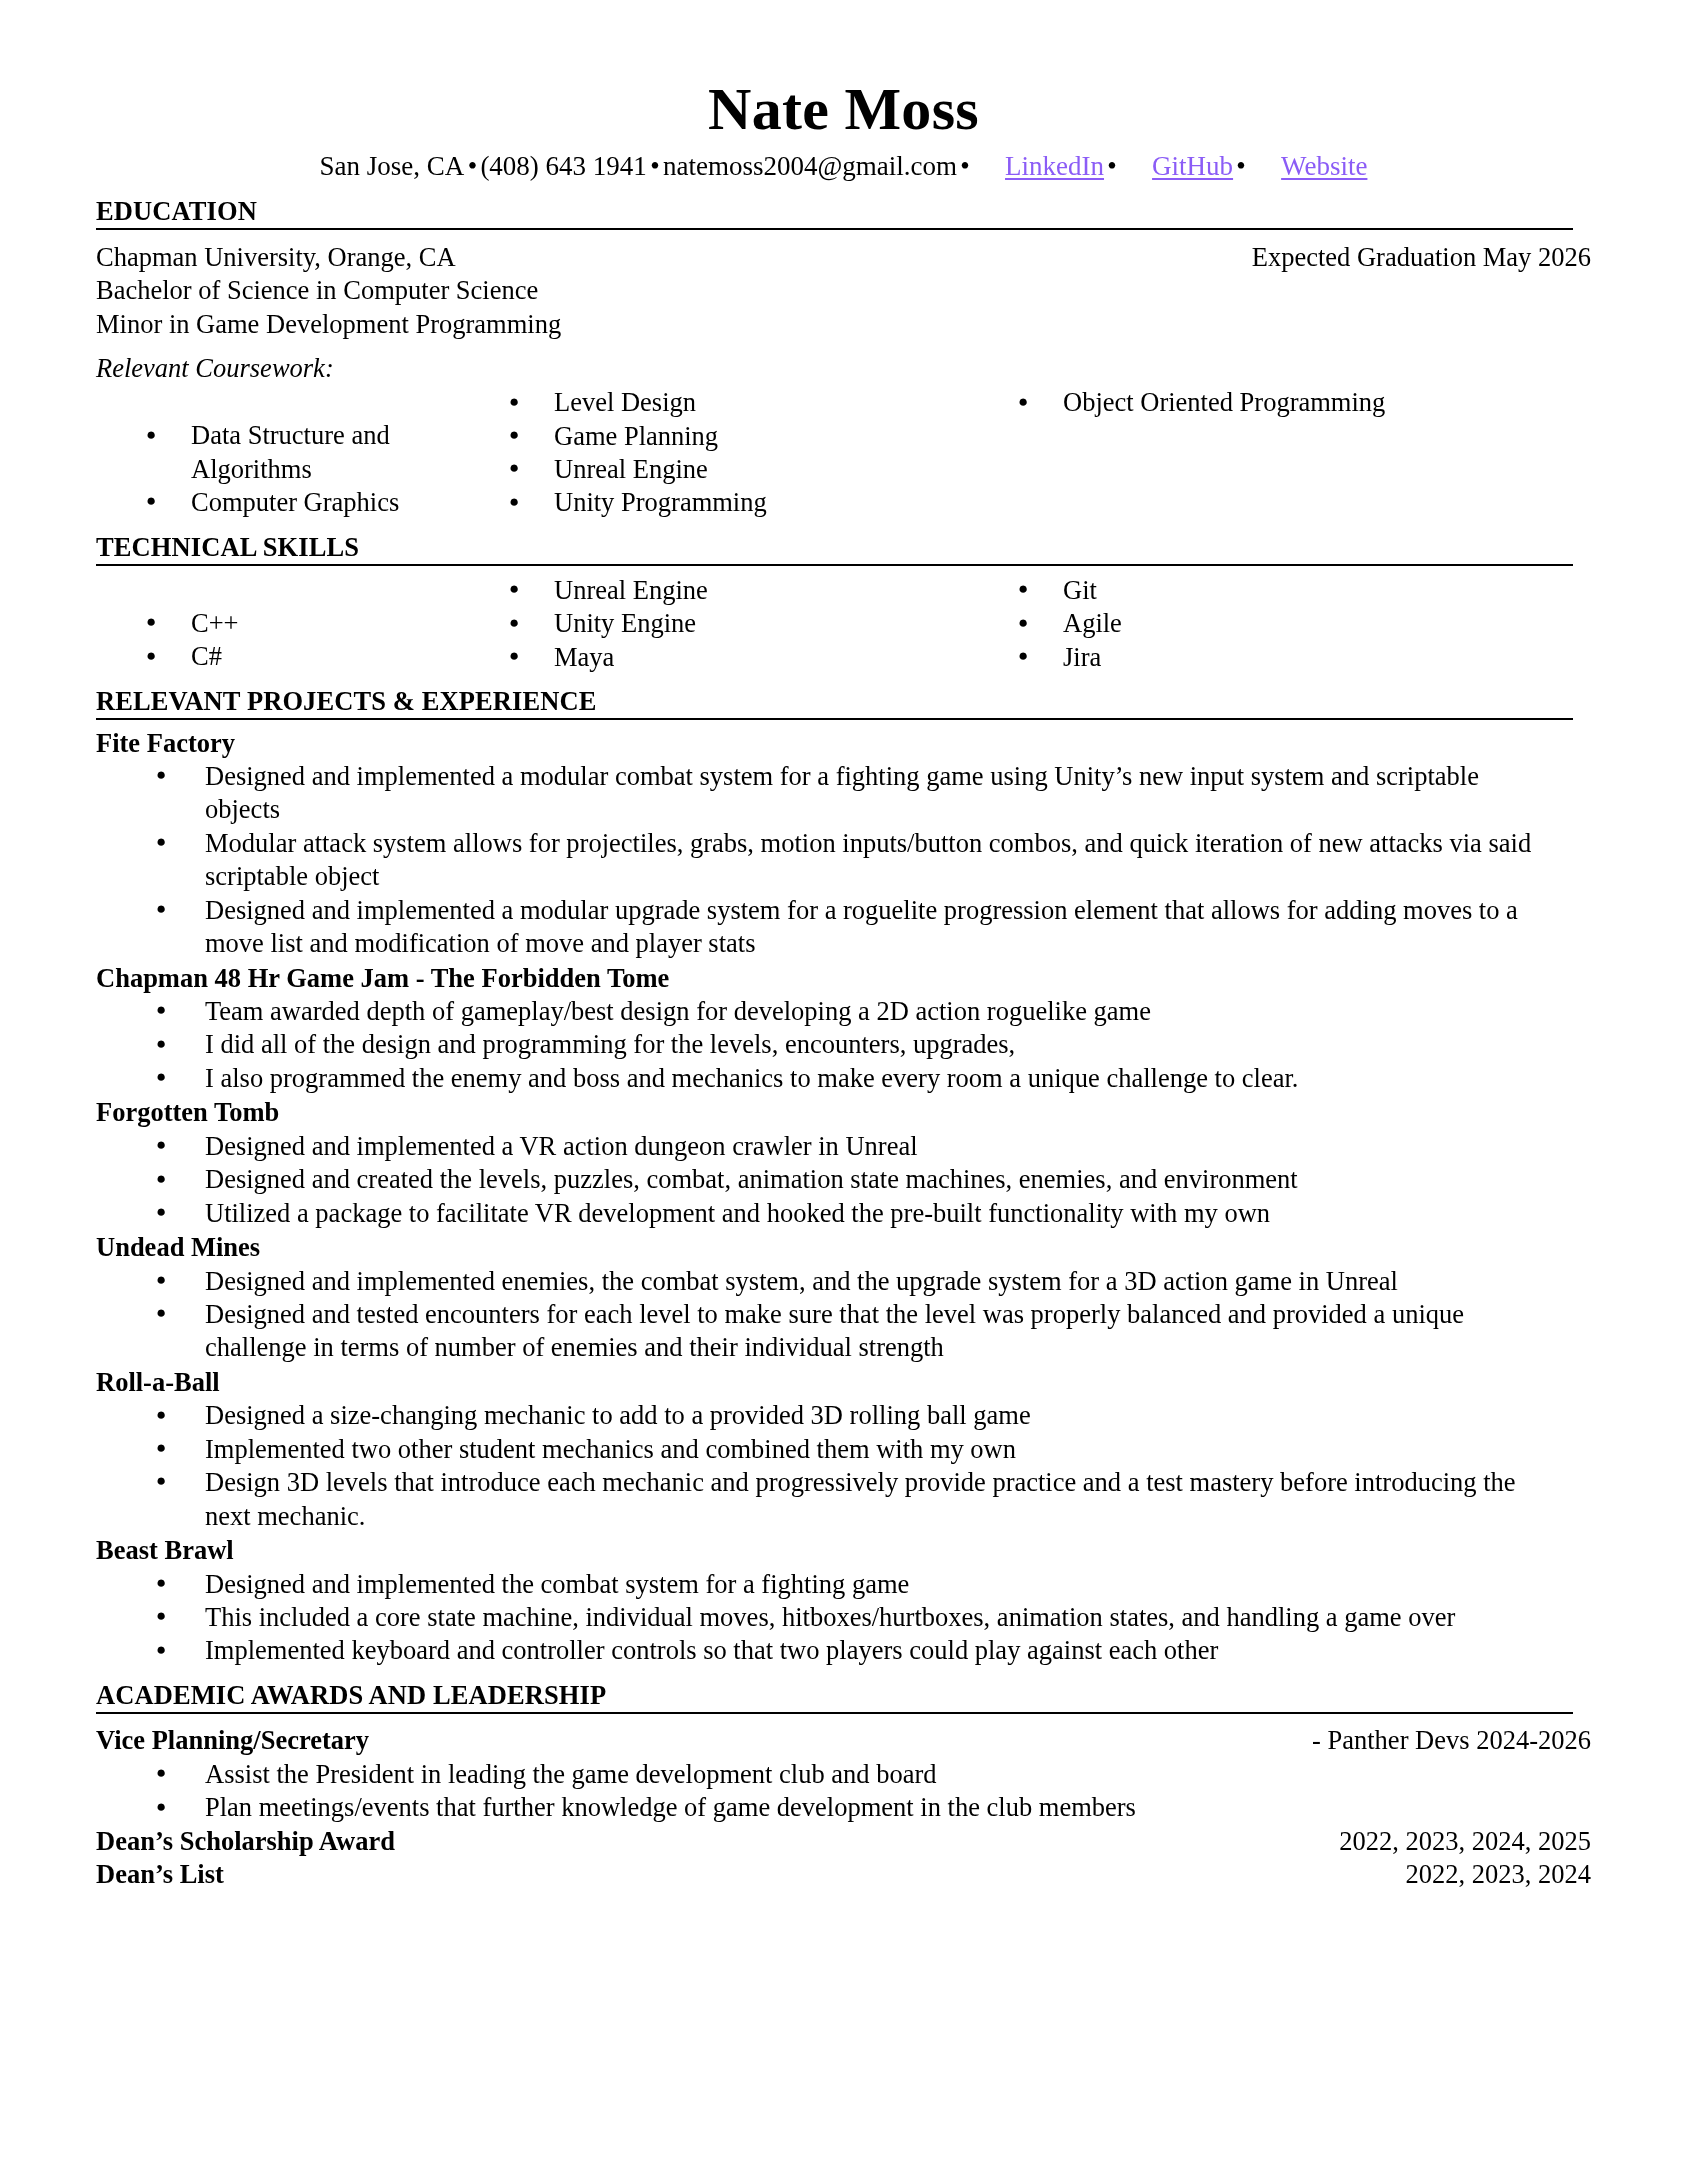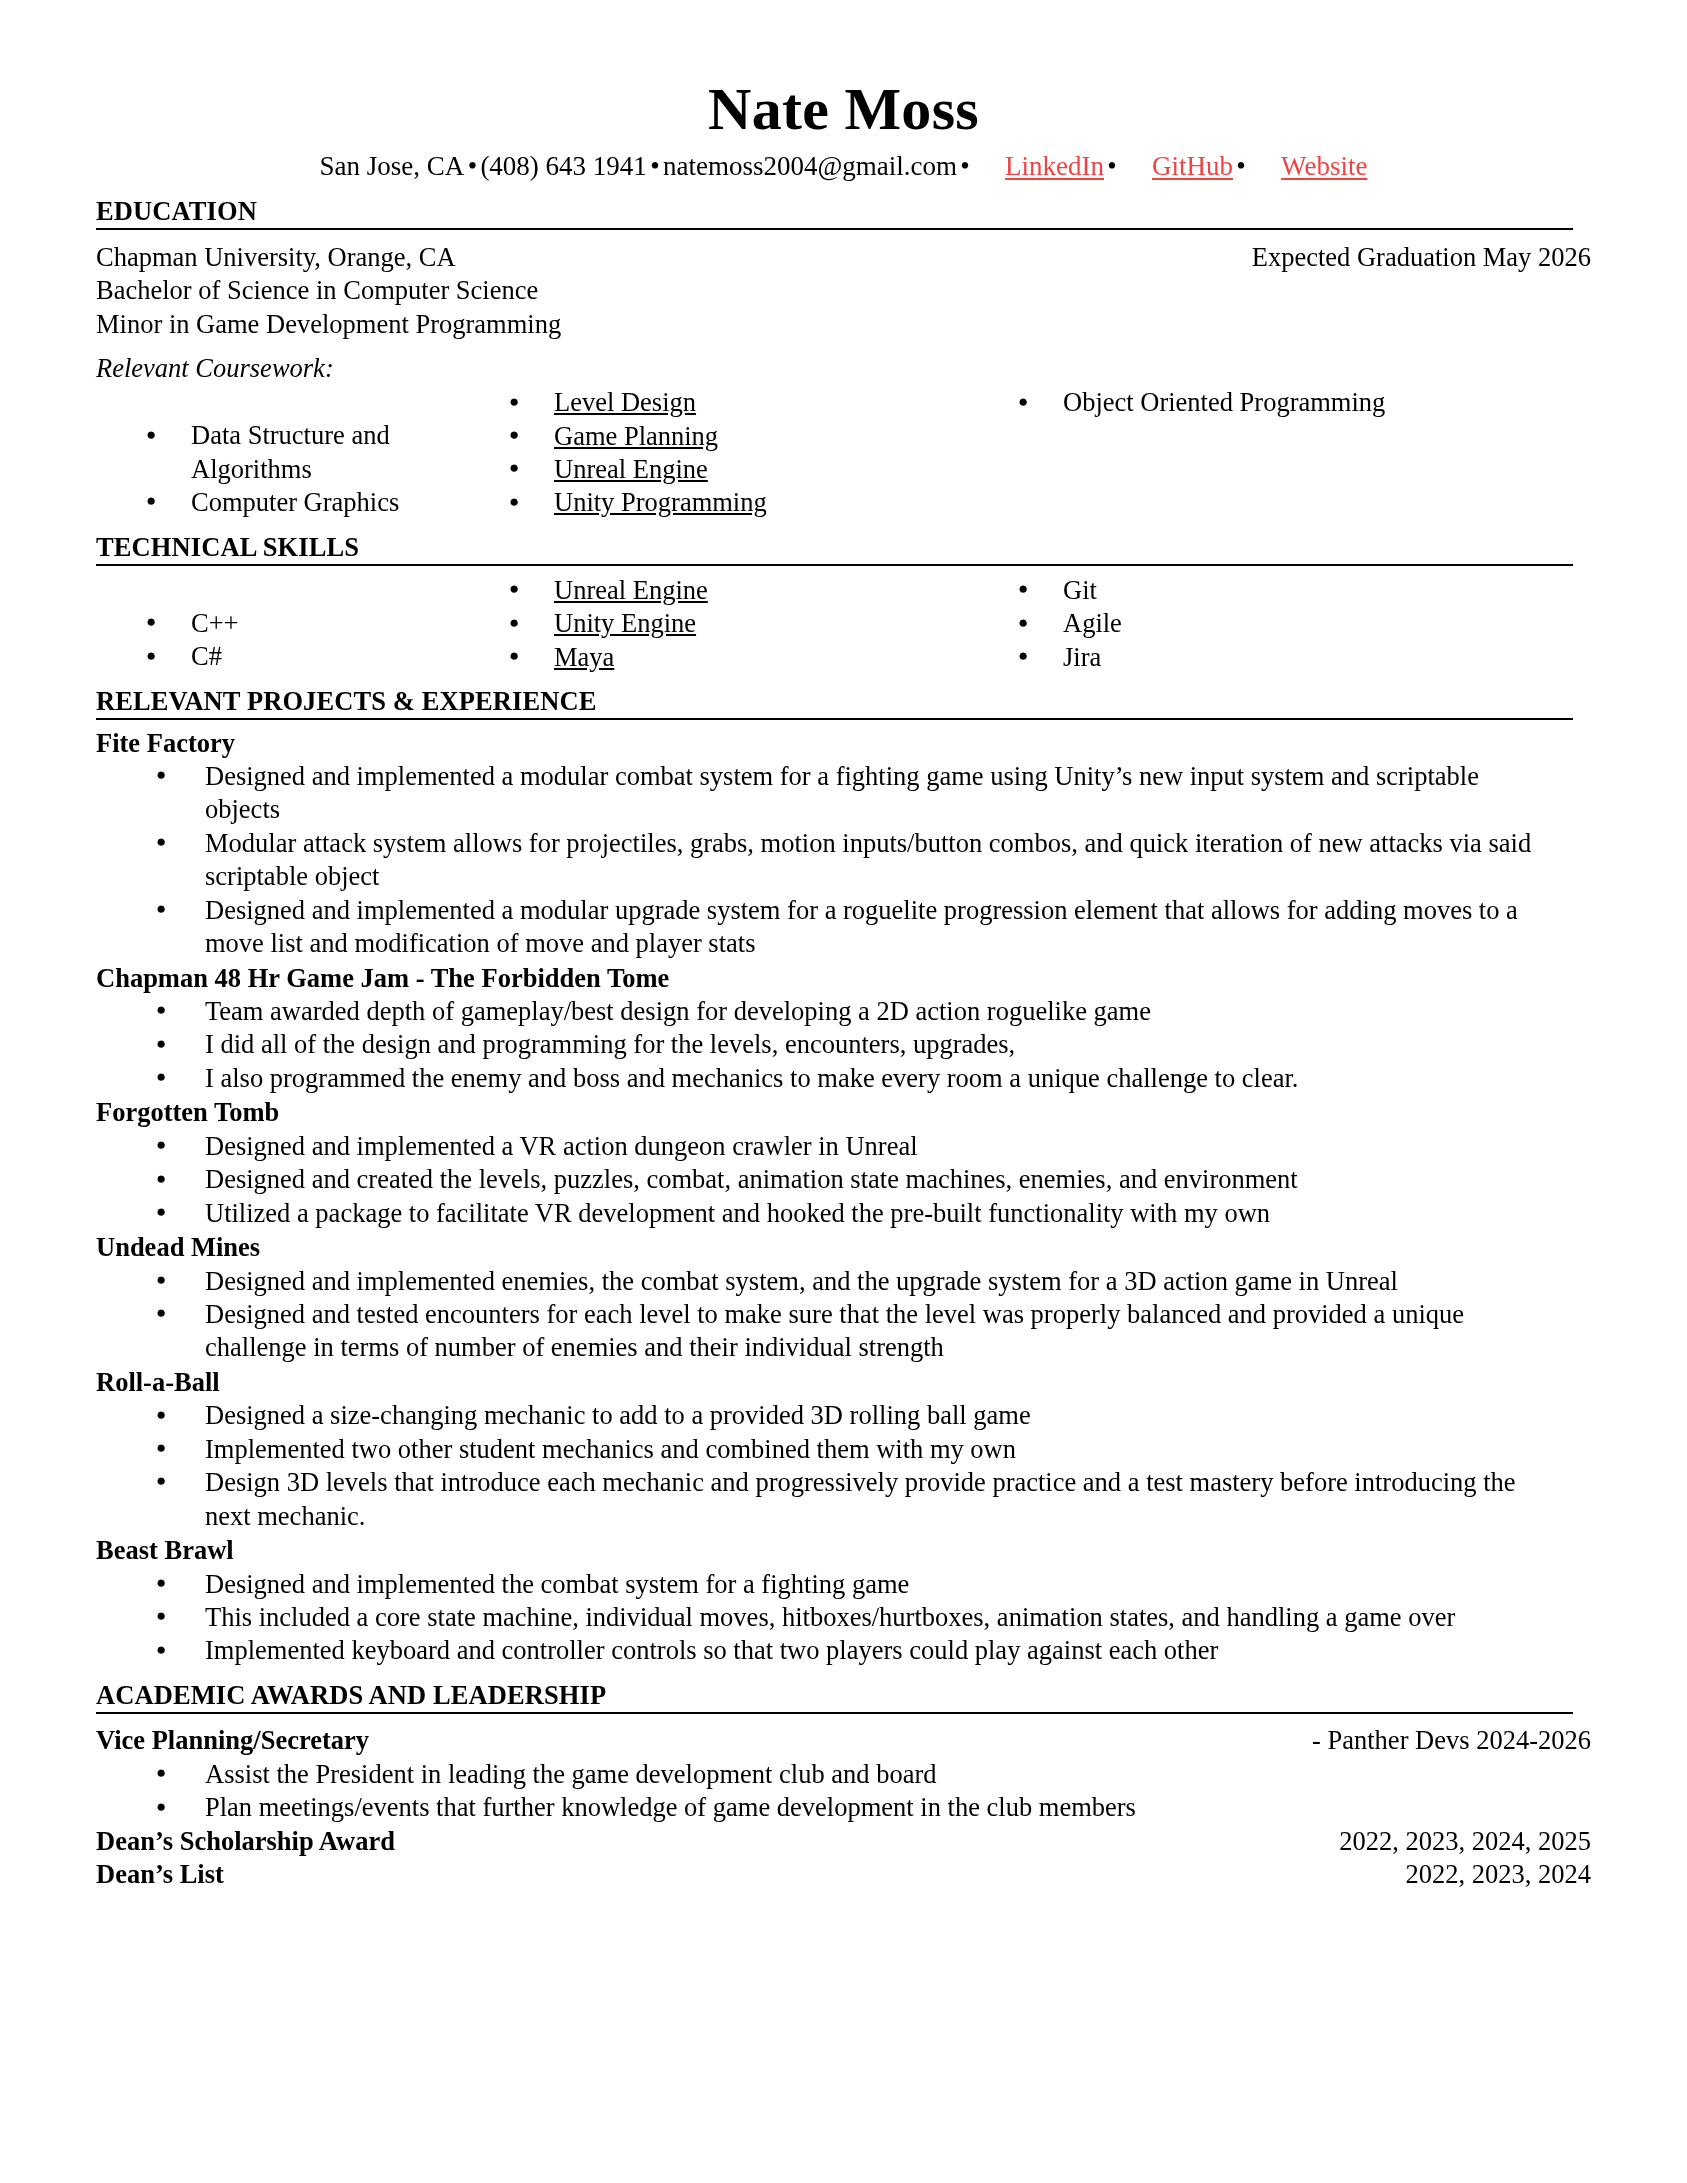--- a/index.html
+++ b/index.html
@@ -31,21 +31,21 @@
   }
   .contact {
     text-align: center;
     font-size: 27px;
     line-height: 1.25;
     padding-top: 9.3px;
     white-space: nowrap;
   }
   .contact .sep { padding: 0 3.3px; }
   .link {
-    color: #ef4444;
+    color: #8b5cf6;
     text-decoration: underline;
     text-underline-offset: 2.6px;
     cursor: pointer;
     margin-left: 32px;
   }
 
   
   .section-head {
     font-size: 26.5px;
     font-weight: bold;
@@ -82,21 +82,21 @@
   }
 
   
   .cols {
     position: relative;
     display: flex;
     width: 100%;
   }
   .col { position: relative; }
   .col-1 { width: 413px; padding-left: 50px; }
-  .col-2 { width: 509px; padding-left: 0; text-decoration: underline; }
+  .col-2 { width: 509px; padding-left: 0; }
   .col-3 { width: 503px; padding-left: 0; }
 
   .col ul {
     list-style: none;
     margin: 0;
     padding: 0;
   }
   .col li {
     position: relative;
     font-size: 26.5px;

